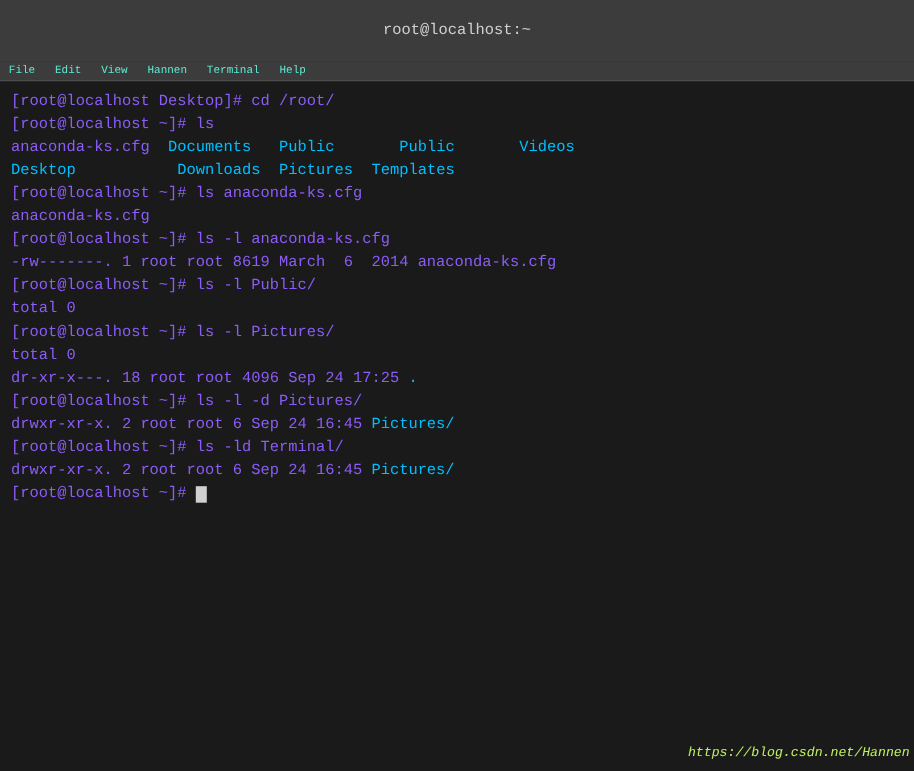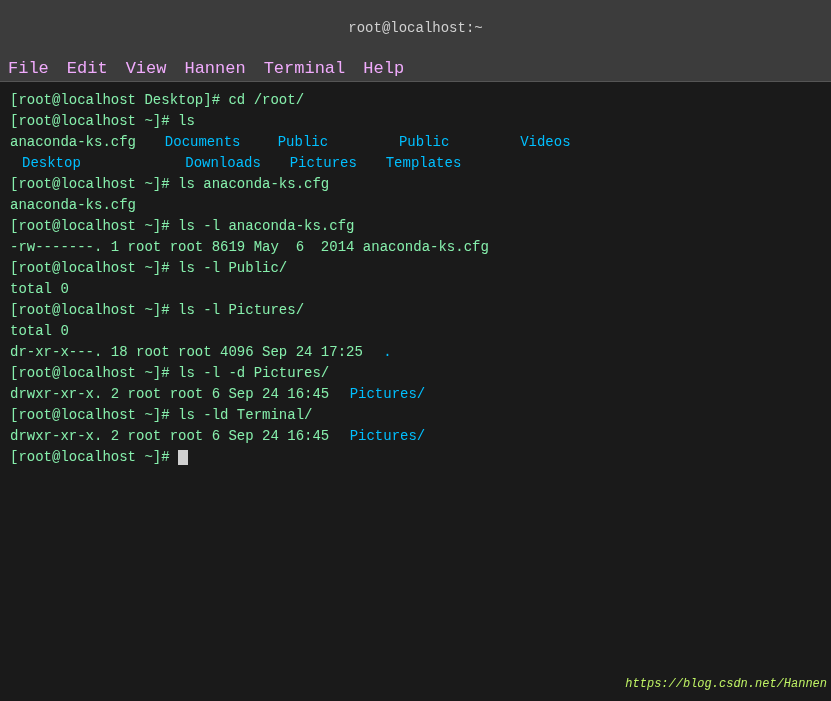--- a/index.html
+++ b/index.html
@@ -17,23 +17,23 @@
       background: #3c3c3c;
       color: #d0d0d0;
       text-align: center;
       padding: 20px 0;
       font-size: 14px;
       font-weight: normal;
     }
 
     .menu-bar {
       background: #3c3c3c;
-      color: #f0abfc;
+      color: #5eead4;
       padding: 3px 8px;
-      font-size: 17px;
+      font-size: 10px;
       display: flex;
       gap: 18px;
       border-bottom: 1px solid #555;
       font-family: Liberation Mono, monospace;
     }
 
     .menu-bar span {
       cursor: pointer;
     }
 
@@ -46,22 +46,22 @@
       line-height: 1.5;
       position: relative;
       overflow: hidden;
     }
 
     .line {
       white-space: pre;
       display: block;
     }
 
-    .cyan { color: #00bfff; margin-left: 12px; }
-    .white { color: #86efac; }
+    .cyan { color: #00bfff; }
+    .white { color: #8b5cf6; }
     .watermark {
       position: absolute;
       bottom: 8px;
       right: 4px;
       color: #bef264;
       font-size: 12px;
       font-style: italic;
     }
 
     .cursor {
@@ -89,21 +89,21 @@
 </div>
 
 <div class="terminal-body">
   <span class="line white">[root@localhost Desktop]# cd /root/</span>
   <span class="line white">[root@localhost ~]# ls</span>
   <span class="line"><span class="white">anaconda-ks.cfg  </span><span class="cyan">Documents</span><span class="white">   </span><span class="cyan">Public</span><span class="white">       </span><span class="cyan">Public</span><span class="white">       </span><span class="cyan">Videos</span></span>
   <span class="line"><span class="cyan">Desktop</span><span class="white">           </span><span class="cyan">Downloads</span><span class="white">  </span><span class="cyan">Pictures</span><span class="white">  </span><span class="cyan">Templates</span></span>
   <span class="line white">[root@localhost ~]# ls anaconda-ks.cfg</span>
   <span class="line white">anaconda-ks.cfg</span>
   <span class="line white">[root@localhost ~]# ls -l anaconda-ks.cfg</span>
-  <span class="line white">-rw-------. 1 root root 8619 May  6  2014 anaconda-ks.cfg</span>
+  <span class="line white">-rw-------. 1 root root 8619 March  6  2014 anaconda-ks.cfg</span>
   <span class="line white">[root@localhost ~]# ls -l Public/</span>
   <span class="line white">total 0</span>
   <span class="line white">[root@localhost ~]# ls -l Pictures/</span>
   <span class="line white">total 0</span>
   <span class="line"><span class="white">dr-xr-x---. 18 root root 4096 Sep 24 17:25 </span><span class="cyan">.</span></span>
   <span class="line white">[root@localhost ~]# ls -l -d Pictures/</span>
   <span class="line"><span class="white">drwxr-xr-x. 2 root root 6 Sep 24 16:45 </span><span class="cyan">Pictures/</span></span>
   <span class="line white">[root@localhost ~]# ls -ld Terminal/</span>
   <span class="line"><span class="white">drwxr-xr-x. 2 root root 6 Sep 24 16:45 </span><span class="cyan">Pictures/</span></span>
   <span class="line white">[root@localhost ~]# <span class="cursor"></span></span>

